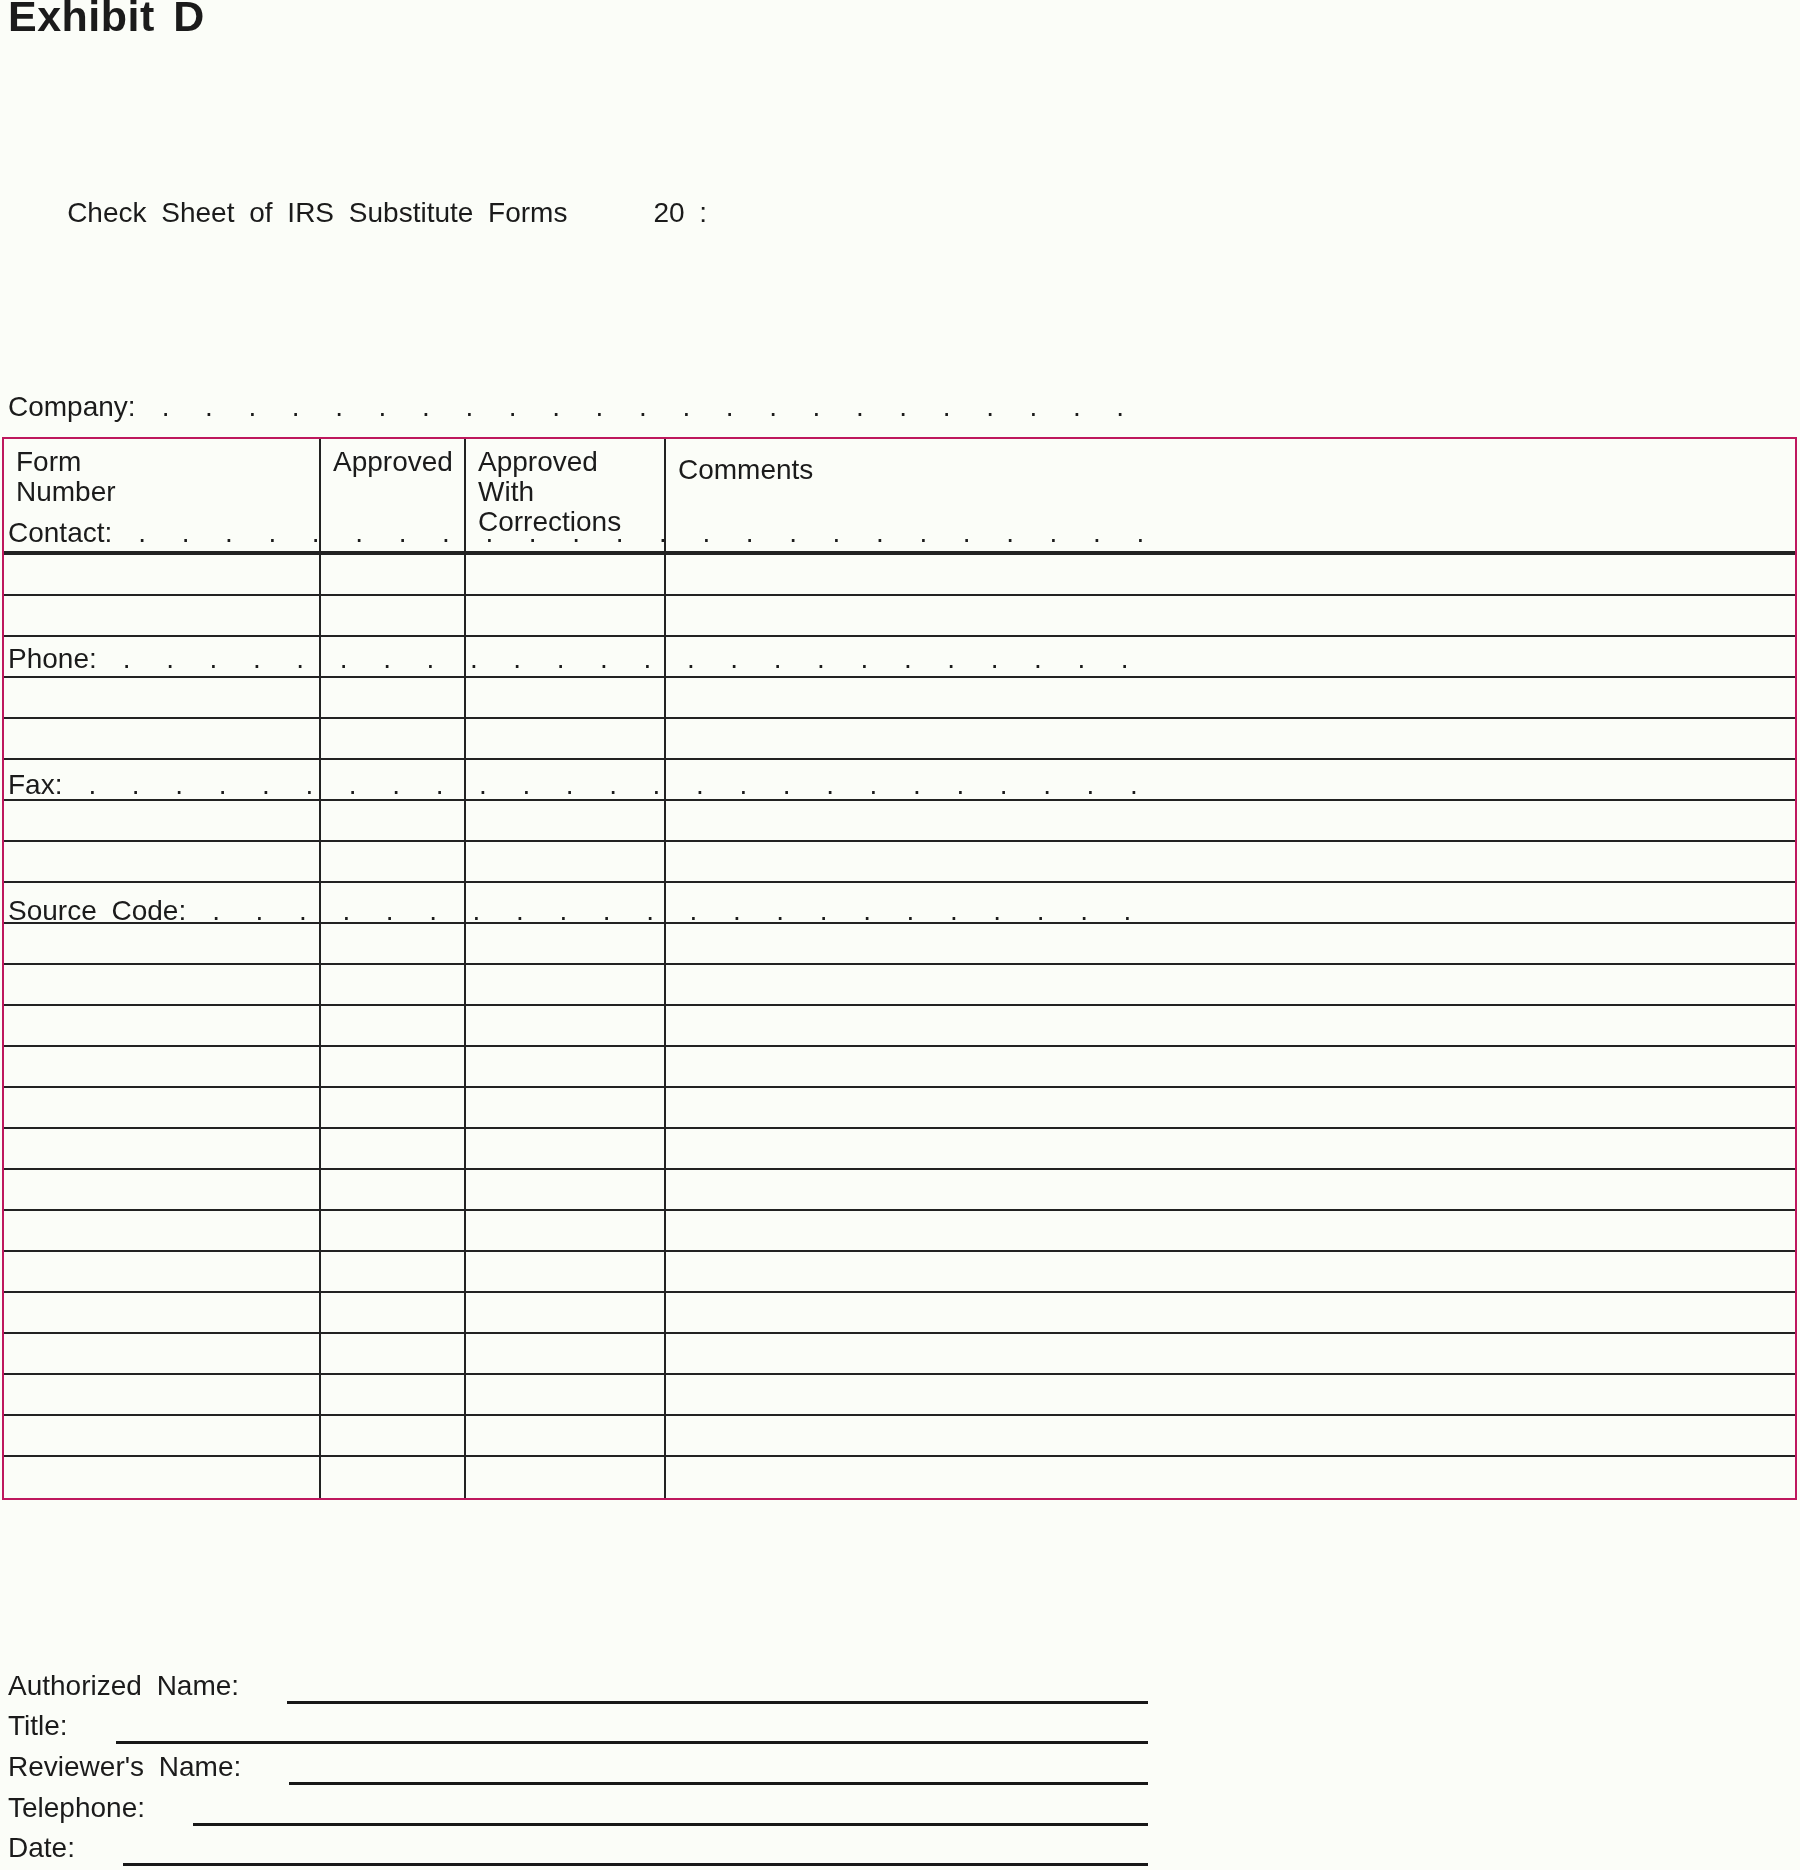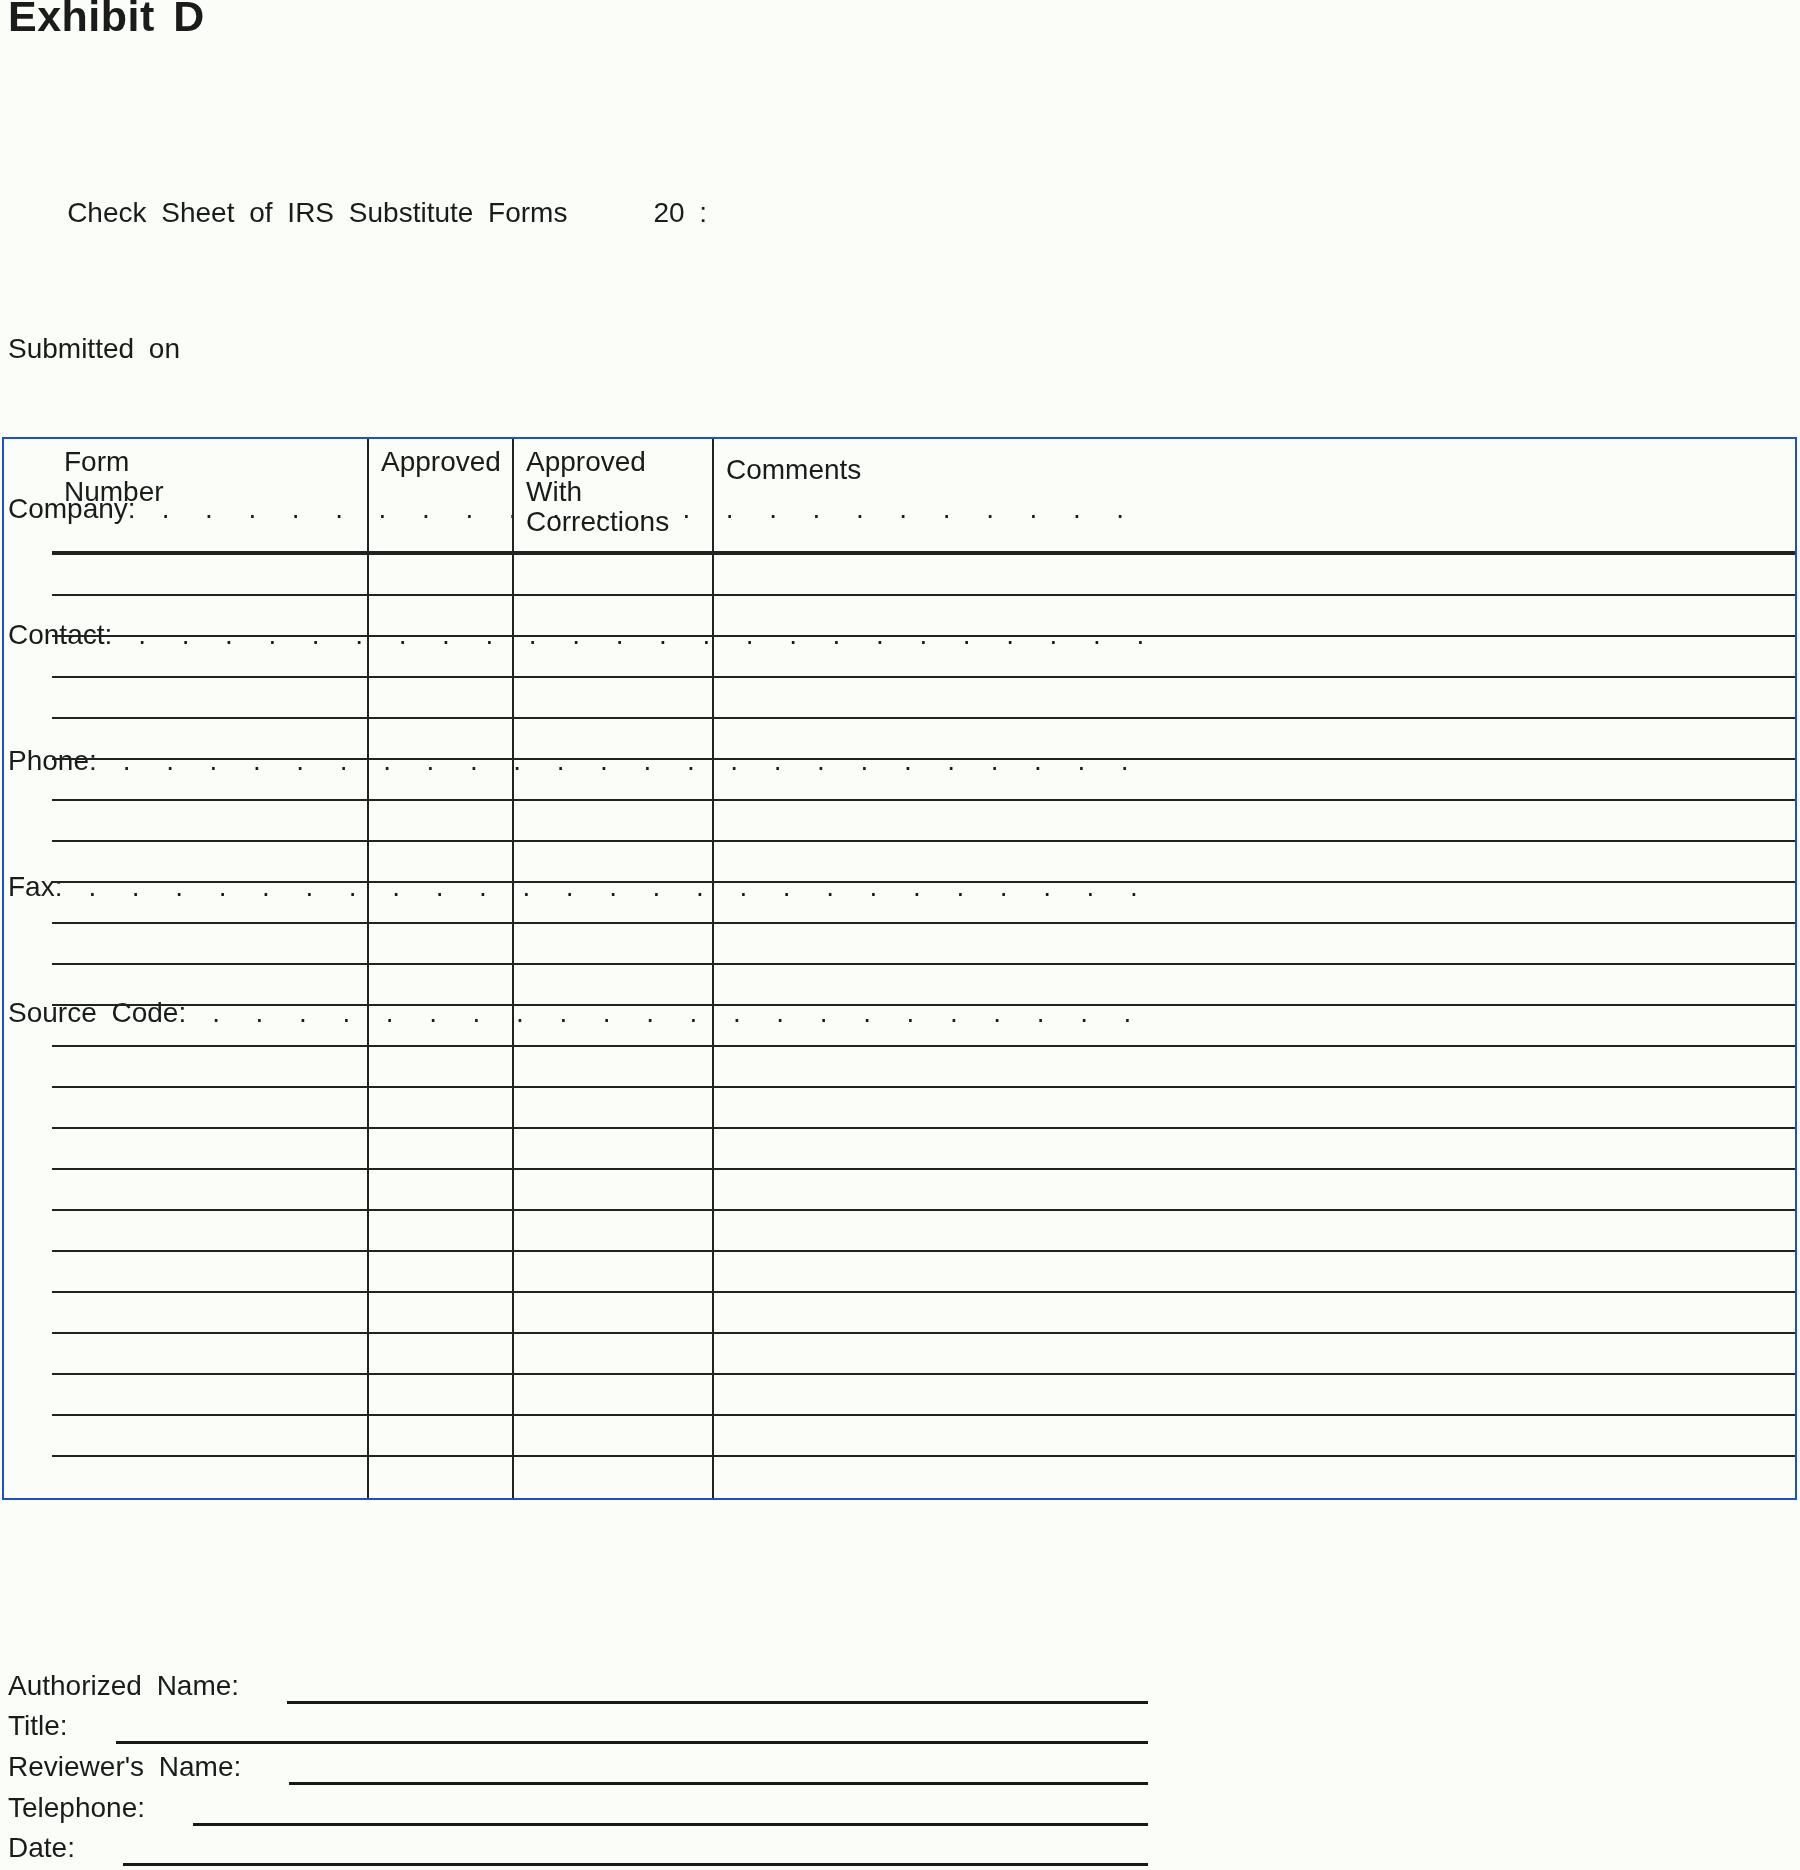--- a/index.html
+++ b/index.html
@@ -39,23 +39,22 @@
     white-space: pre;
     letter-spacing: 0.9px;
     margin-left: 26px;
     word-spacing: 0;
   }
   .ftable {
     position: absolute;
     left: 2px;
     top: 437px;
     width: 1795px;
-    border: 2px solid #1d4ed8;
+    border: 2px solid #be185d;
     background: transparent;
-    padding-left: 48px;
   }
   .thead, .trow {
     display: grid;
     grid-template-columns: 317px 145px 200px 1fr;
   }
   .thead {
     height: 116px;
     border-bottom: 4px solid #222;
   }
   .hcell {
@@ -102,21 +101,20 @@
 </style>
 </head>
 <body>
 
 <div class="title">Exhibit D</div>
 
 <div class="intro">
   <div class="intro-line1">
     <span>Check Sheet of IRS Substitute Forms</span><span class="year">20 :</span>
   </div>
-  <div class="intro-line2">Submitted on</div>
 
   <div class="field-row">
     <span class="flabel">Company:</span>
     <span class="leader">.    .    .    .    .    .    .    .    .    .    .    .    .    .    .    .    .    .    .    .    .    .    .    .    .    .</span>
   </div>
   <div class="field-row">
     <span class="flabel">Contact:</span>
     <span class="leader">.    .    .    .    .    .    .    .    .    .    .    .    .    .    .    .    .    .    .    .    .    .    .    .    .    .</span>
   </div>
   <div class="field-row">

